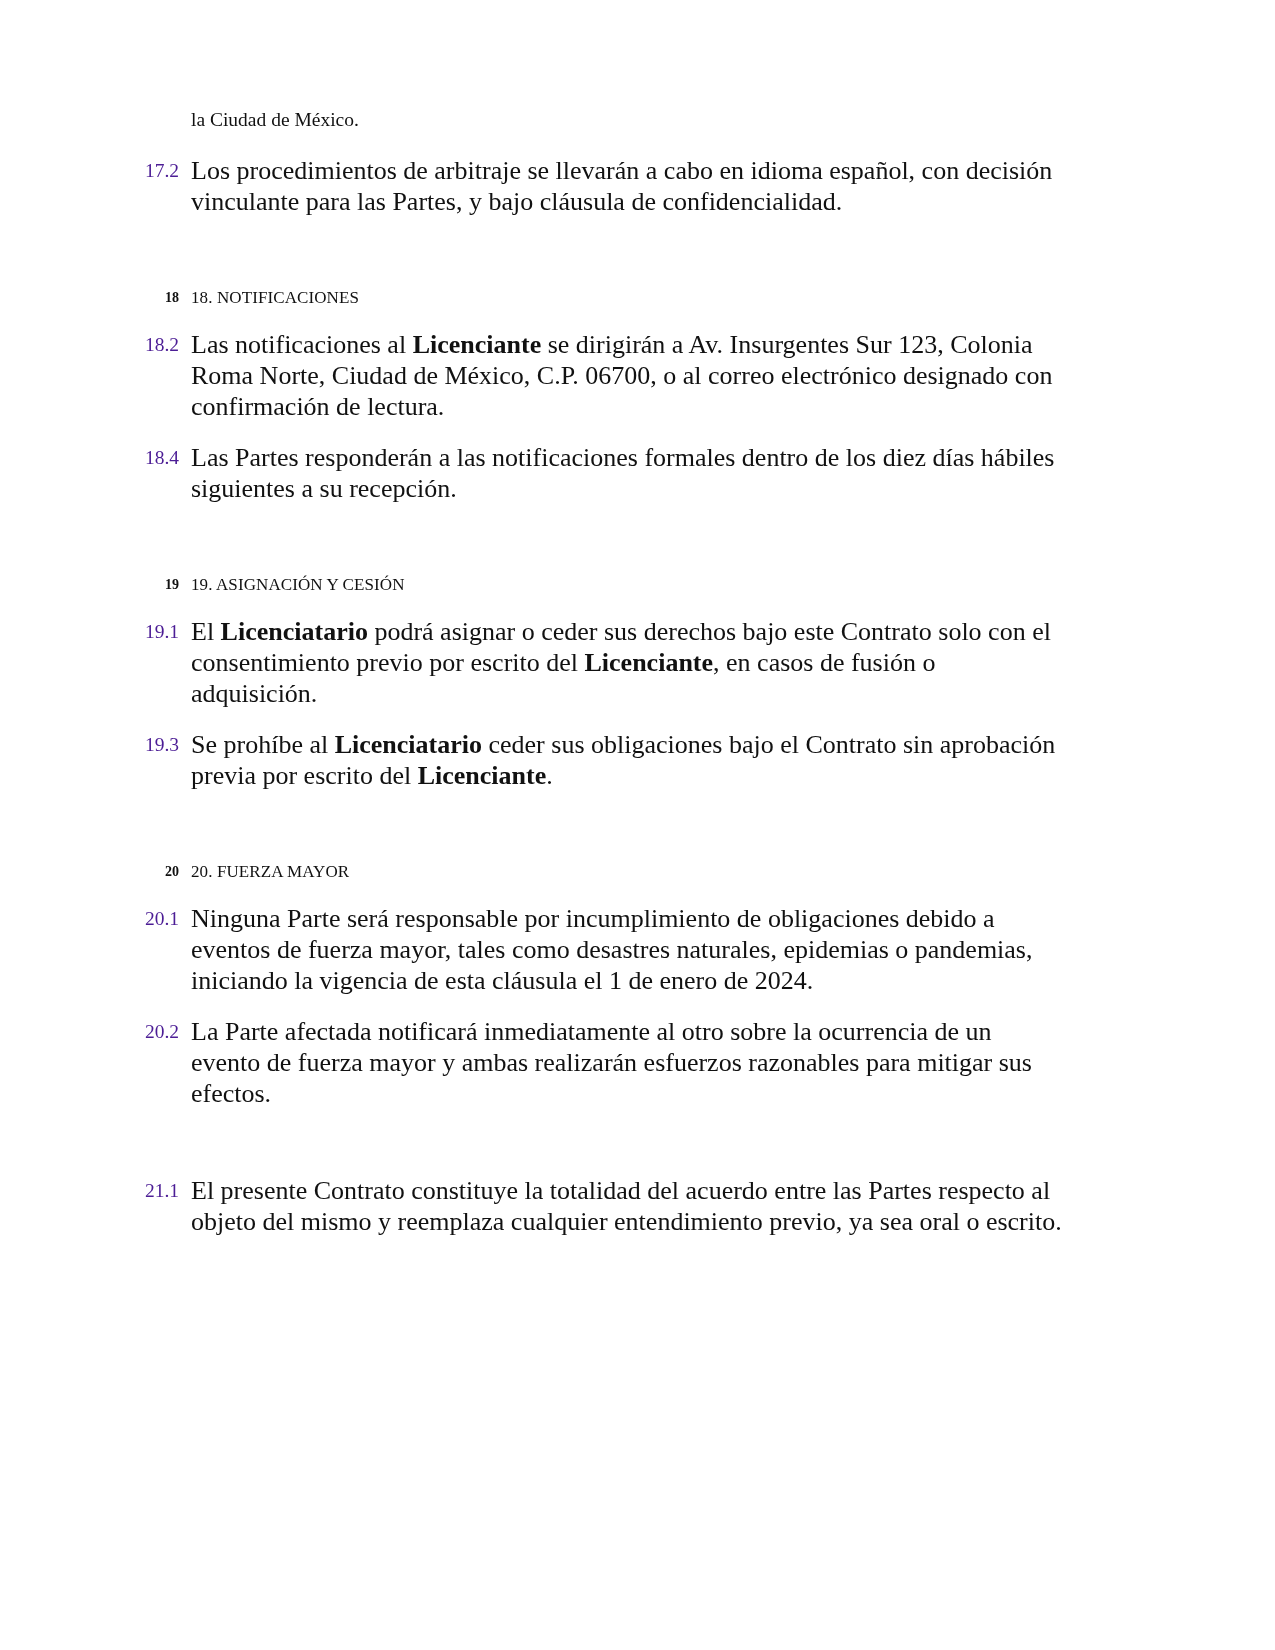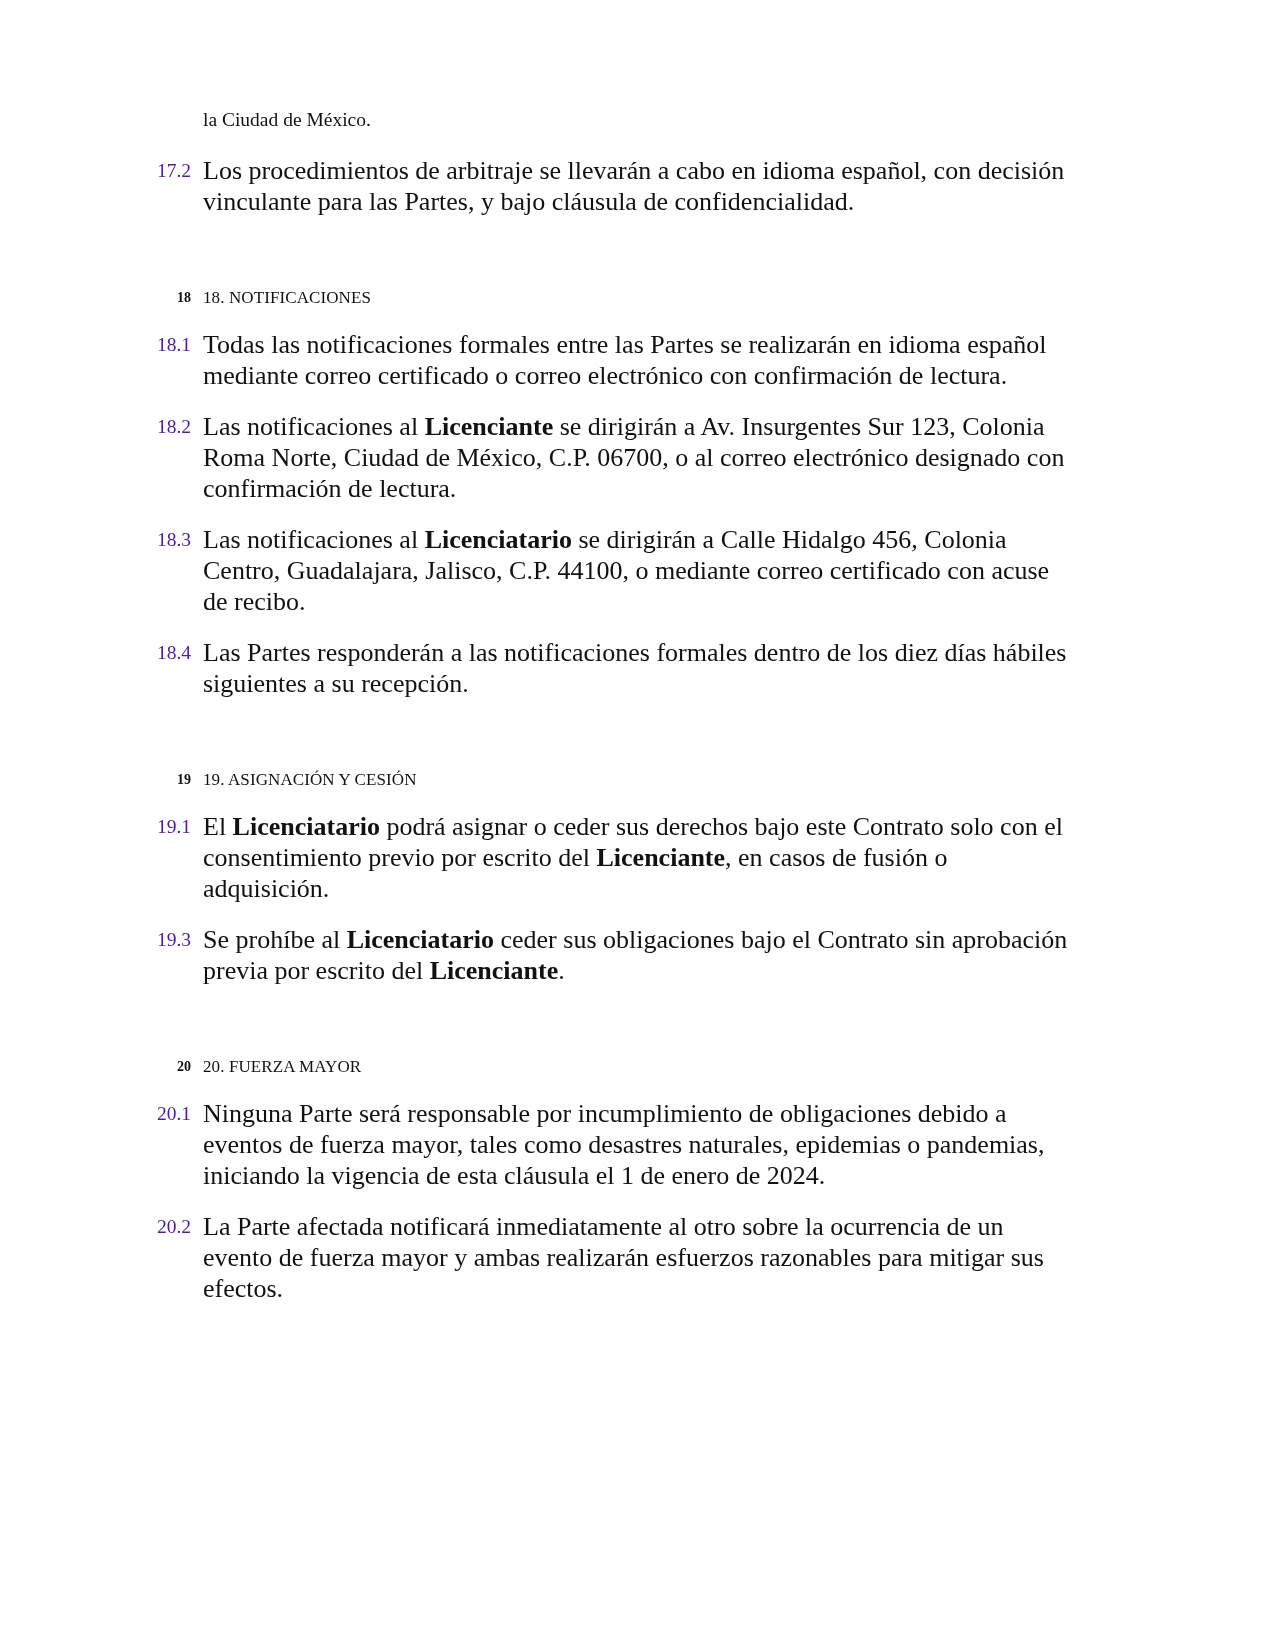--- a/index.html
+++ b/index.html
@@ -14,21 +14,21 @@
     background: #ffffff;
     margin: 0 auto;
     font-family: "Liberation Serif", "DejaVu Serif", serif;
     color: #111111;
     box-sizing: border-box;
     padding: 0;
     overflow: hidden;
   }
   .content {
     position: absolute;
-    left: 135px;
+    left: 123px;
     top: 104px;
     width: 940px;
   }
 
   
   .clause {
     display: flex;
     align-items: flex-start;
     margin: 0 0 20px 0;
   }
@@ -105,30 +105,22 @@
       <div class="clause">
         <div class="num">17.2</div>
         <div class="body"><span>Los procedimientos de arbitraje se llevarán a cabo en idioma español, con decisión vinculante para las Partes, y bajo cláusula de confidencialidad.</span></div>
       </div>
       <div class="gap-before-heading"></div>
       <div class="heading">
         <div class="num">18</div>
         <div class="body">18. NOTIFICACIONES</div>
       </div>
       <div class="clause">
-        <div class="num">18.1</div>
-        <div class="body"><span>Todas las notificaciones formales entre las Partes se realizarán en idioma español mediante correo certificado o correo electrónico con confirmación de lectura.</span></div>
-      </div>
-      <div class="clause">
         <div class="num">18.2</div>
         <div class="body"><span>Las notificaciones al </span><b>Licenciante</b><span> se dirigirán a Av. Insurgentes Sur 123, Colonia Roma Norte, Ciudad de México, C.P. 06700, o al correo electrónico designado con confirmación de lectura.</span></div>
-      </div>
-      <div class="clause">
-        <div class="num">18.3</div>
-        <div class="body"><span>Las notificaciones al </span><b>Licenciatario</b><span> se dirigirán a Calle Hidalgo 456, Colonia Centro, Guadalajara, Jalisco, C.P. 44100, o mediante correo certificado con acuse de recibo.</span></div>
       </div>
       <div class="clause">
         <div class="num">18.4</div>
         <div class="body"><span>Las Partes responderán a las notificaciones formales dentro de los diez días hábiles siguientes a su recepción.</span></div>
       </div>
       <div class="gap-before-heading"></div>
       <div class="heading">
         <div class="num">19</div>
         <div class="body">19. ASIGNACIÓN Y CESIÓN</div>
       </div>
@@ -147,14 +139,18 @@
       </div>
       <div class="clause">
         <div class="num">20.1</div>
         <div class="body"><span>Ninguna Parte será responsable por incumplimiento de obligaciones debido a eventos de fuerza mayor, tales como desastres naturales, epidemias o pandemias, iniciando la vigencia de esta cláusula el 1 de enero de 2024.</span></div>
       </div>
       <div class="clause">
         <div class="num">20.2</div>
         <div class="body"><span>La Parte afectada notificará inmediatamente al otro sobre la ocurrencia de un evento de fuerza mayor y ambas realizarán esfuerzos razonables para mitigar sus efectos.</span></div>
       </div>
       <div class="gap-before-heading"></div>
+      <div class="clause">
+        <div class="num">21.1</div>
+        <div class="body"><span>El presente Contrato constituye la totalidad del acuerdo entre las Partes respecto al objeto del mismo y reemplaza cualquier entendimiento previo, ya sea oral o escrito.</span></div>
+      </div>
     </div>
 </div>
 
 </body></html>

